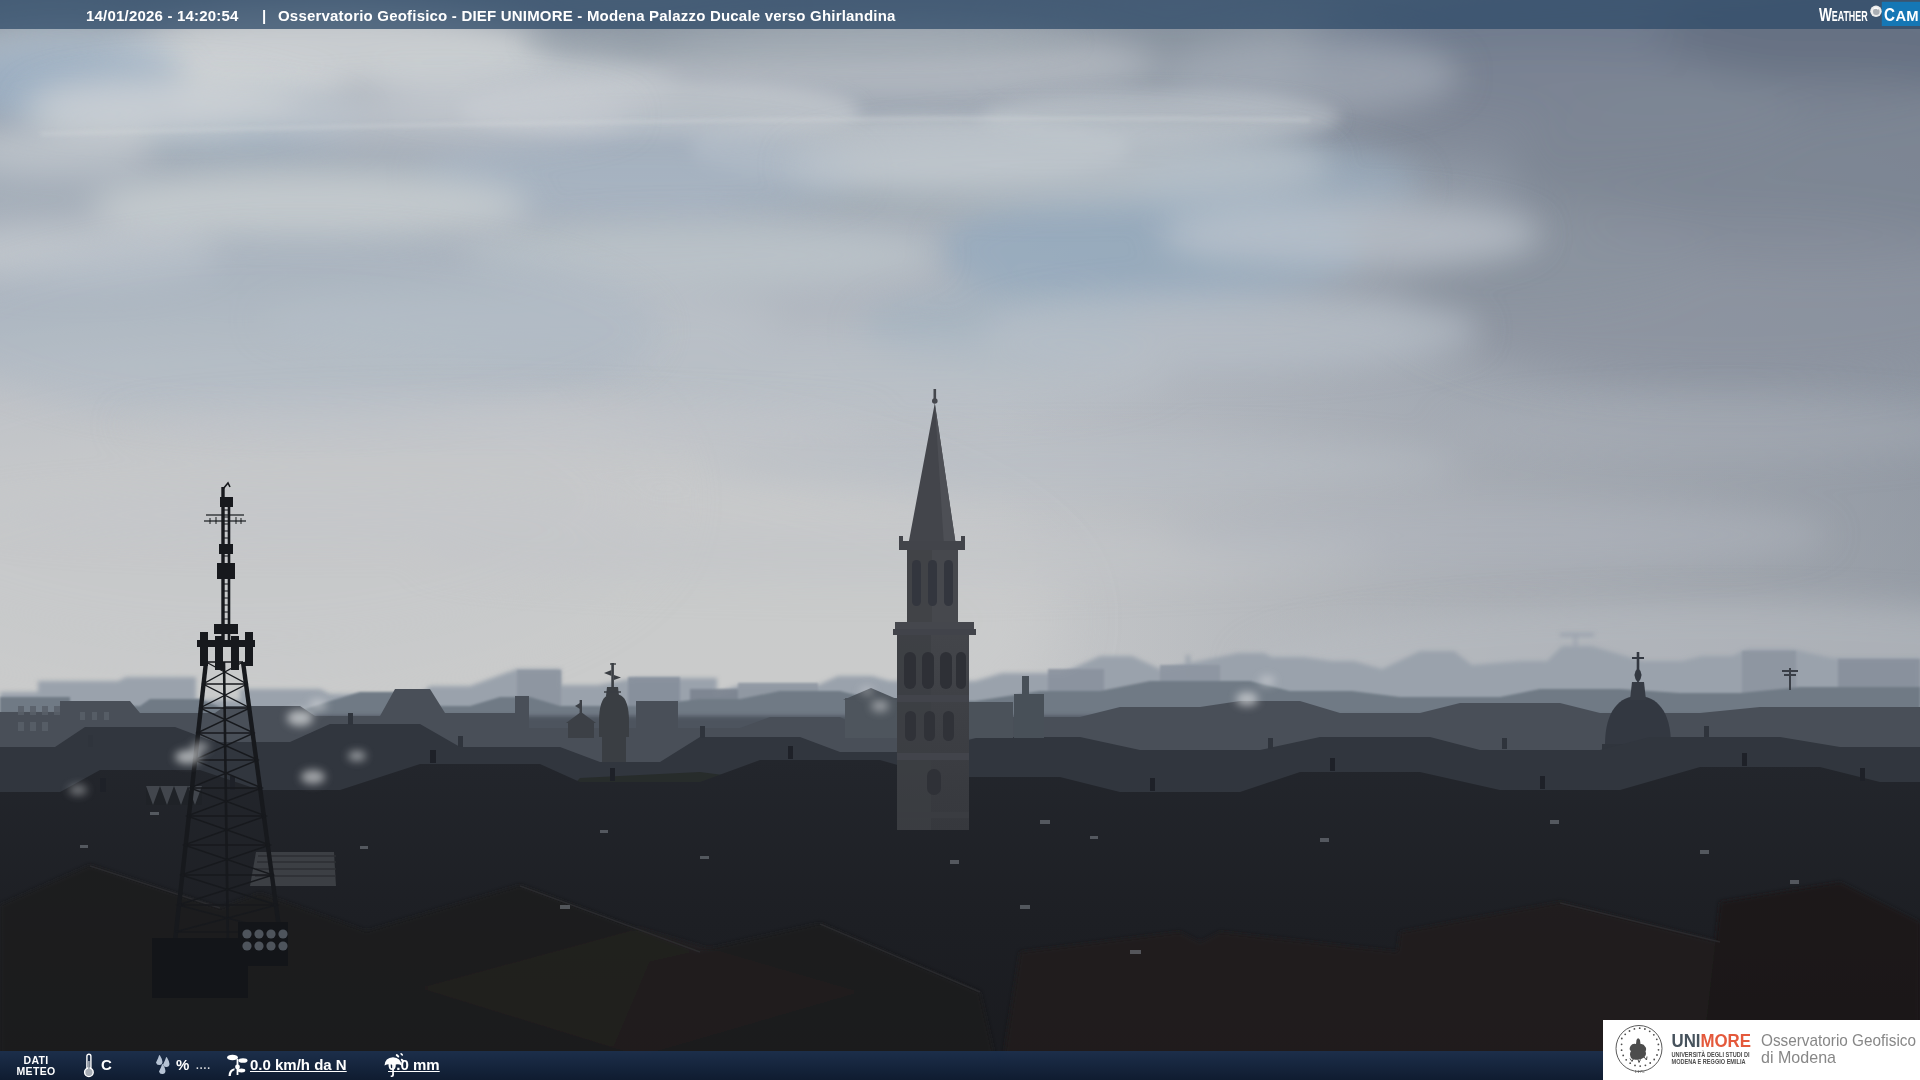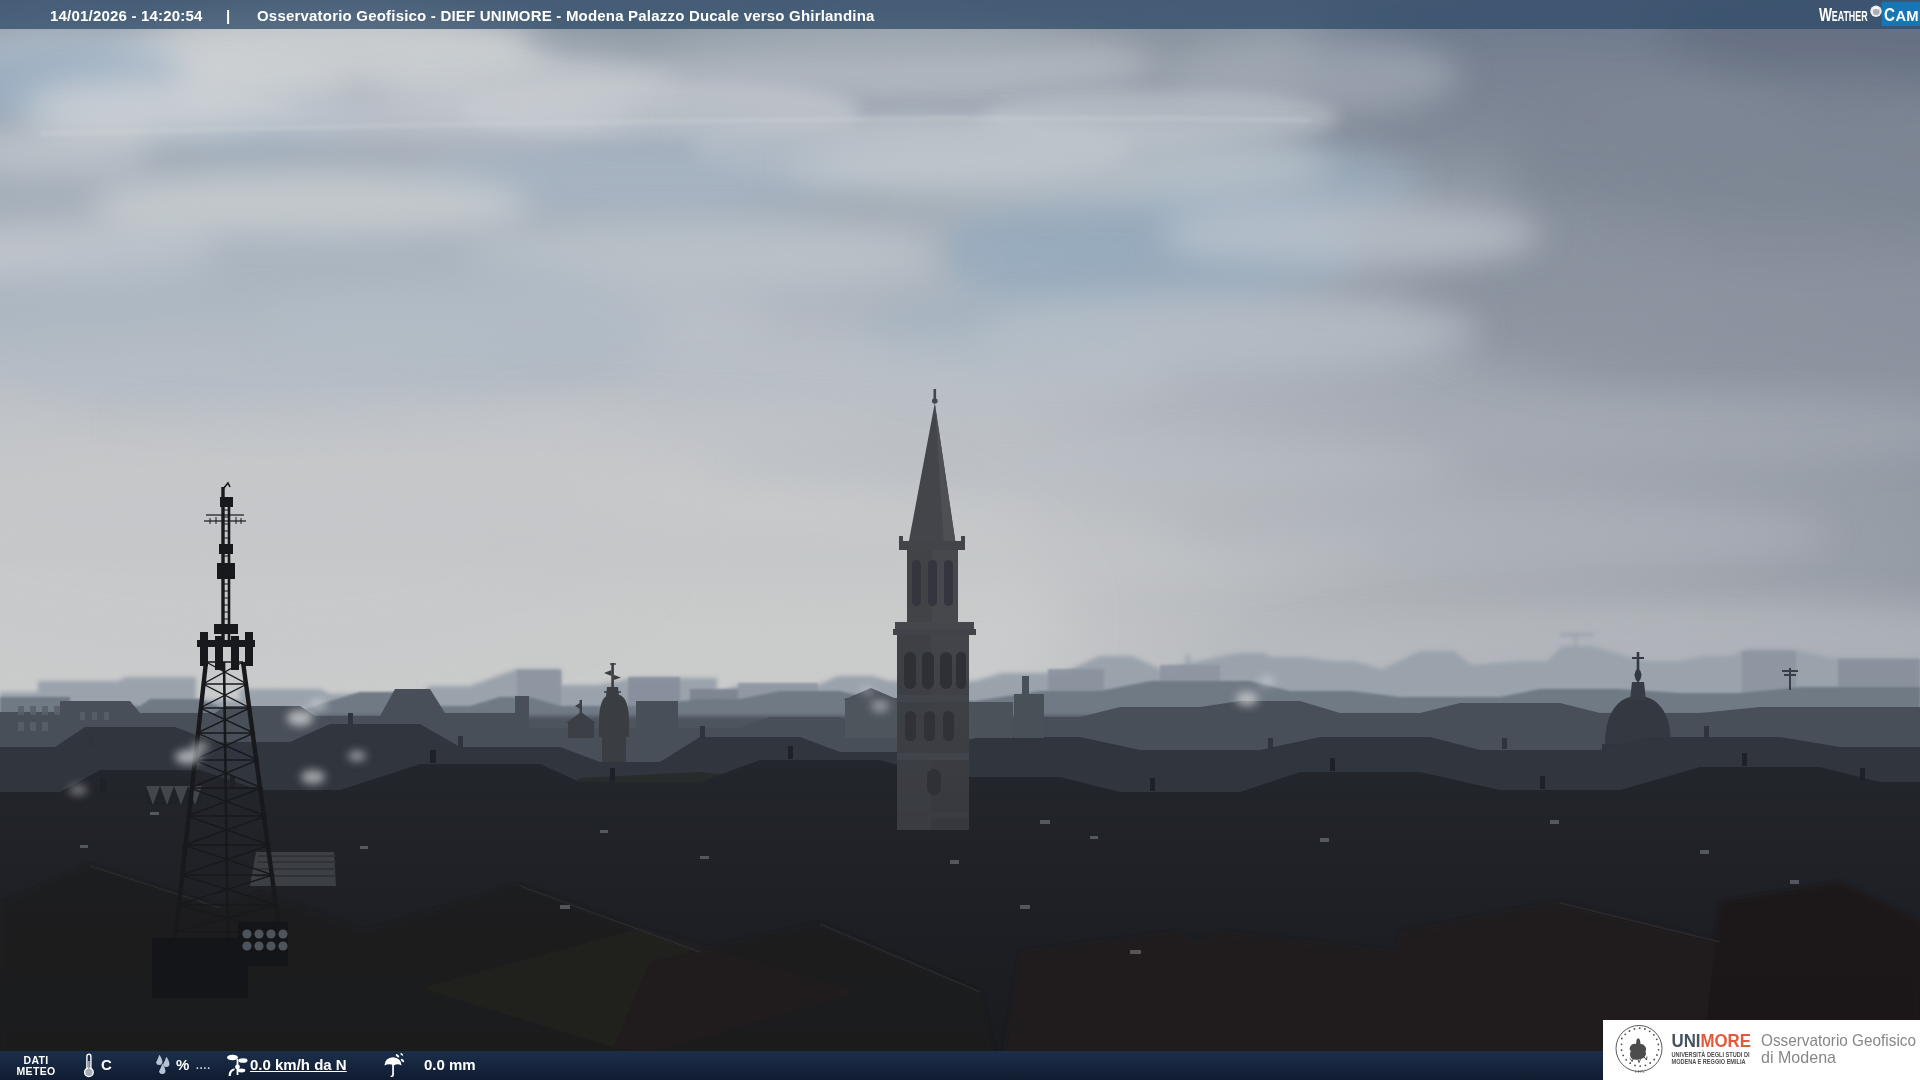--- a/index.html
+++ b/index.html
@@ -1,19 +1,19 @@
 <!DOCTYPE html>
 <html><head>
 <meta charset="utf-8">
 <style>
   html,body{margin:0;padding:0;width:1920px;height:1080px;overflow:hidden;background:#000;}
   #stage{position:relative;width:1920px;height:1080px;font-family:"Liberation Sans",sans-serif;}
   #scene{position:absolute;left:0;top:0;}
   #topbar{position:absolute;left:0;top:0;width:1920px;height:29px;background:rgba(46,74,104,0.74);}
-  #topbar span{position:absolute;top:7px;font-size:15px;font-weight:bold;color:#fff;letter-spacing:0.2px;white-space:pre;}
+  #topbar span{position:absolute;top:7px;font-size:15px;font-weight:bold;color:#fff;letter-spacing:0.2px;white-space:pre;margin-left:36px;}
   #botbar{position:absolute;left:0;top:1051px;width:1920px;height:29px;background:linear-gradient(180deg,rgba(28,48,78,0.92),rgba(14,28,50,0.92));}
   #botbar .lbl{position:absolute;left:8px;top:4px;width:56px;text-align:center;color:#fff;font-size:10.5px;font-weight:bold;line-height:10.5px;letter-spacing:0.3px;}
   #botbar .val{position:absolute;top:5px;color:#fff;font-size:15px;font-weight:bold;}
   #logobox{position:absolute;left:1603px;top:1020px;width:317px;height:60px;background:#fff;}
 </style>
 </head>
 <body>
 <div id="stage">
 <svg id="scene" width="1920" height="1080" viewBox="0 0 1920 1080" xmlns="http://www.w3.org/2000/svg">
 <defs>
@@ -375,21 +375,21 @@
   <ellipse cx="867" cy="691" rx="7" ry="4.5" opacity="0.4"></ellipse>
   <ellipse cx="1247" cy="699" rx="11" ry="7" opacity="0.65"></ellipse>
   <ellipse cx="1267" cy="681" rx="8" ry="5" opacity="0.5"></ellipse>
   <ellipse cx="78" cy="790" rx="9" ry="5" opacity="0.45"></ellipse>
 </g>
 </svg>
 
 <div id="topbar">
       <span style="left:50px;">14/01/2026 - 14:20:54</span>
       <span style="left:226px;">|</span>
-      <span style="left:257px;">Osservatorio Geofisico - DIEF UNIMORE - Modena Palazzo Ducale verso Ghirlandina</span>
+      <span style="left:242px;">Osservatorio Geofisico - DIEF UNIMORE - Modena Palazzo Ducale verso Ghirlandina</span>
     </div>
 
 <svg id="wcam" style="position:absolute;left:1786px;top:0px" width="134" height="28" viewBox="0 0 134 28" xmlns="http://www.w3.org/2000/svg">
   <rect x="95.8" y="1.8" width="38.2" height="24.2" fill="#1577b5"></rect>
   <text x="33" y="20.5" fill="#fff" font-family="Liberation Sans, sans-serif" font-weight="bold" font-size="19" textLength="13" lengthAdjust="spacingAndGlyphs">W</text>
   <text x="45.7" y="20.5" fill="#fff" font-family="Liberation Sans, sans-serif" font-weight="bold" font-size="14" textLength="36" lengthAdjust="spacingAndGlyphs">EATHER</text>
   <circle cx="90" cy="11.3" r="5.7" fill="#ececec"></circle>
   <circle cx="90.3" cy="11.7" r="3.3" fill="#a8adb3"></circle>
   <path d="M88,8.6 a3.4,3.4 0 0 1 4.3,0.8" stroke="#fdfdfd" stroke-width="1.4" fill="none"></path>
   <text x="98" y="20.5" fill="#fff" font-family="Liberation Sans, sans-serif" font-weight="bold" font-size="19" textLength="11" lengthAdjust="spacingAndGlyphs">C</text>
@@ -425,21 +425,21 @@
   <svg style="position:absolute;left:383px;top:2px" width="23" height="25" viewBox="0 0 23 25" xmlns="http://www.w3.org/2000/svg">
     <g fill="#fff">
       <path d="M1.5,12.5 Q2,4.5 10,4.2 Q18,4.5 18.5,12.5 Q14.5,10.2 10.8,12.5 Q6,10.2 1.5,12.5 Z"></path>
       <rect x="9.2" y="10" width="1.7" height="12"></rect>
       <path d="M10.9,21.5 q0.2,3 -3.2,2.4 l0,-1.5 q1.8,0.4 1.5,-0.9 Z"></path>
       <ellipse cx="14.5" cy="2.8" rx="2.1" ry="1.1" transform="rotate(42 14.5 2.8)"></ellipse>
       <ellipse cx="19.5" cy="7.5" rx="2.1" ry="1.1" transform="rotate(42 19.5 7.5)"></ellipse>
       <ellipse cx="18.7" cy="1.4" rx="1.6" ry="0.9" transform="rotate(42 18.7 1.4)"></ellipse>
     </g>
   </svg>
-  <div class="val" style="left:424px;">0.0 mm</div>
+  <div class="val" style="left:388px;text-decoration:underline;">0.0 mm</div>
 </div>
 
 <div id="logobox">
   <svg width="317" height="60" viewBox="0 0 317 60" xmlns="http://www.w3.org/2000/svg">
     <circle cx="36" cy="28.5" r="23" fill="none" stroke="#5a5a5a" stroke-width="1"></circle>
     <g fill="#4c4c4c">
       <circle cx="18.8" cy="18.5" r="0.9"></circle>
           <circle cx="22.2" cy="14.3" r="0.9"></circle>
           <circle cx="26.5" cy="11" r="0.9"></circle>
           <circle cx="31.4" cy="8.9" r="0.9"></circle>

